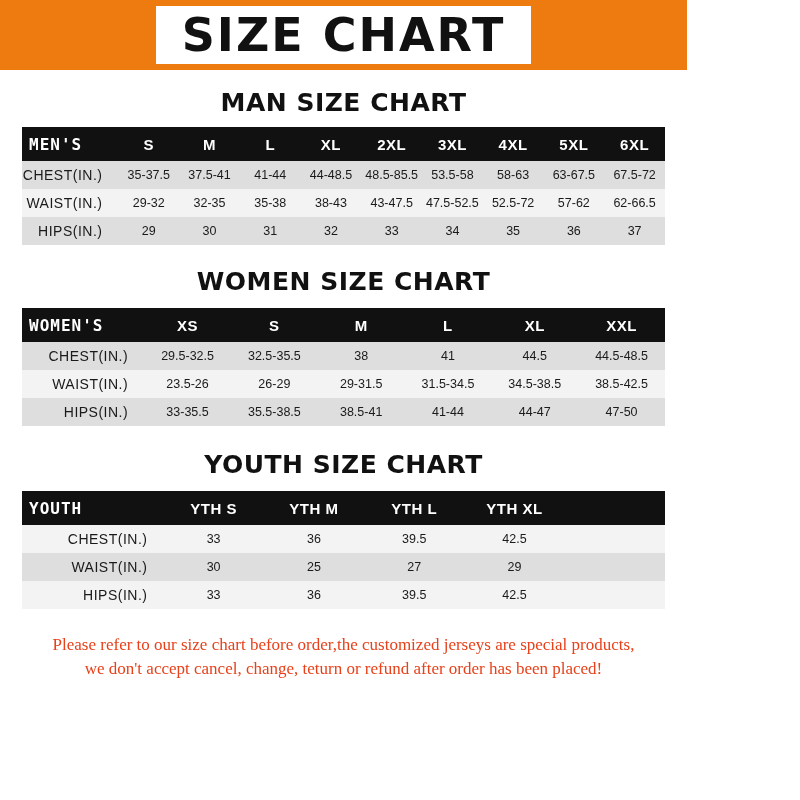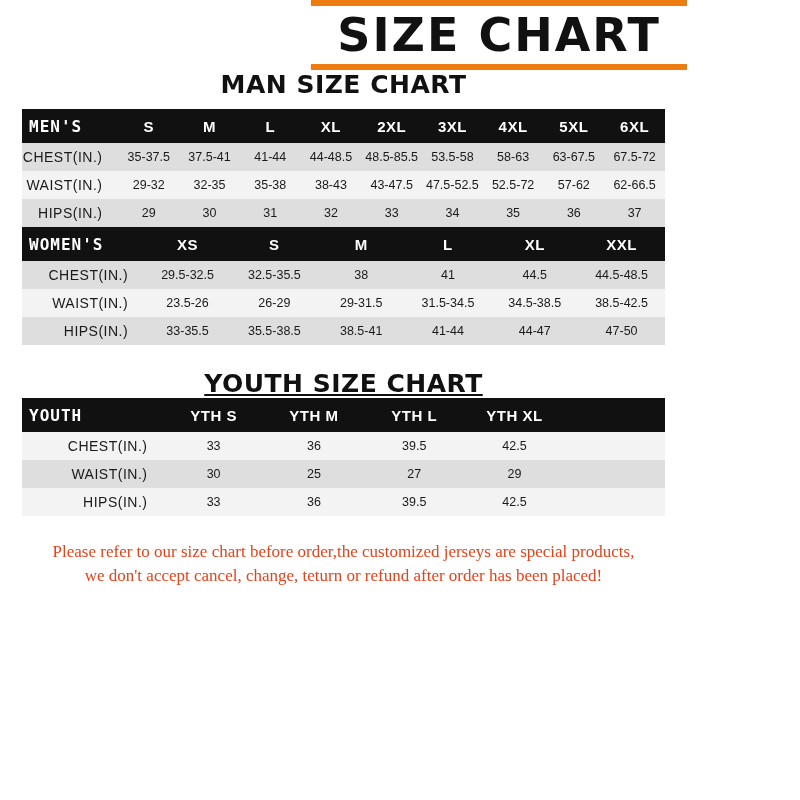--- a/index.html
+++ b/index.html
@@ -14,21 +14,20 @@
     overflow: hidden;
   }
   .page {
     position: relative;
     width: 687px;
     height: 800px;
     background: #ffffff;
     box-sizing: border-box;
     display: flex;
     flex-direction: column;
-    align-items: flex-end;
   }
   
   .banner {
     height: 70px;
     background: #ee7b10;
     position: relative;
     display: flex;
     align-items: center;
     justify-content: center;
     flex: 0 0 auto;
@@ -52,23 +51,23 @@
     box-sizing: border-box;
   }
   .section-title {
     text-align: center;
     font-family: "DejaVu Sans", sans-serif;
     font-weight: bold;
     font-size: 25px;
     color: #111111;
     letter-spacing: 0.5px;
   }
-  .t1 { margin-bottom: 10px; }
+  .t1 { margin-top: 18px; margin-bottom: 10px; }
   .t2 { margin-top: 22px; margin-bottom: 12px; }
-  .t3 { margin-top: 24px; margin-bottom: 0; text-decoration: underline; }
+  .t3 { margin-top: 24px; margin-bottom: 12px; }
 
   table.size {
     width: 100%;
     border-collapse: collapse;
     table-layout: fixed;
   }
   table.size th, table.size td {
     text-align: center;
     font-size: 12.5px;
     color: #1a1a1a;
@@ -189,20 +188,21 @@
           <td>32</td>
           <td>33</td>
           <td>34</td>
           <td>35</td>
           <td>36</td>
           <td>37</td>
         </tr>
       </tbody>
     </table>
 
+    <div class="section-title t2">WOMEN SIZE CHART</div>
     <table class="size women">
       <colgroup>
           <col class="c0">
           <col>
           <col>
           <col>
           <col>
           <col>
           <col>
         </colgroup>

